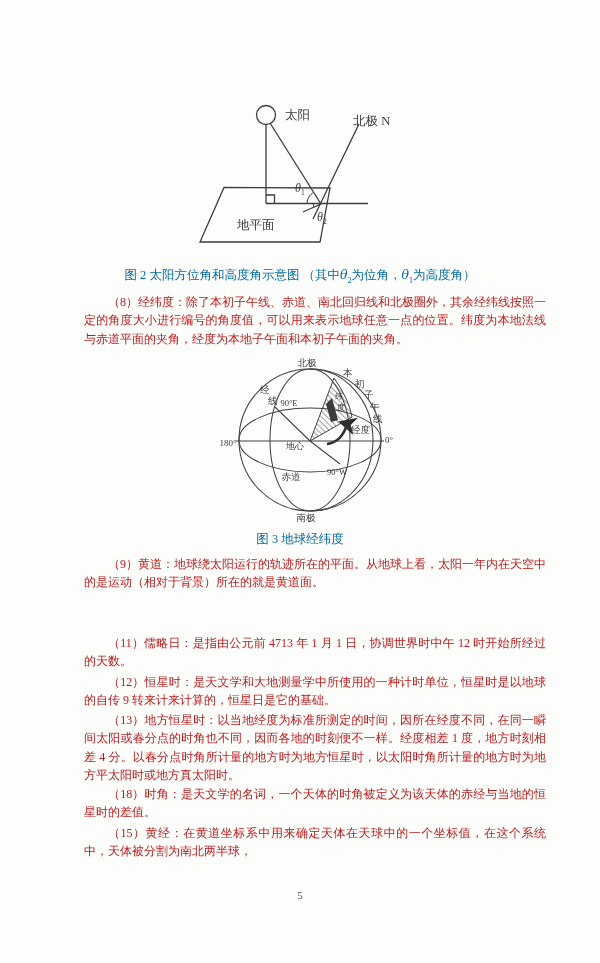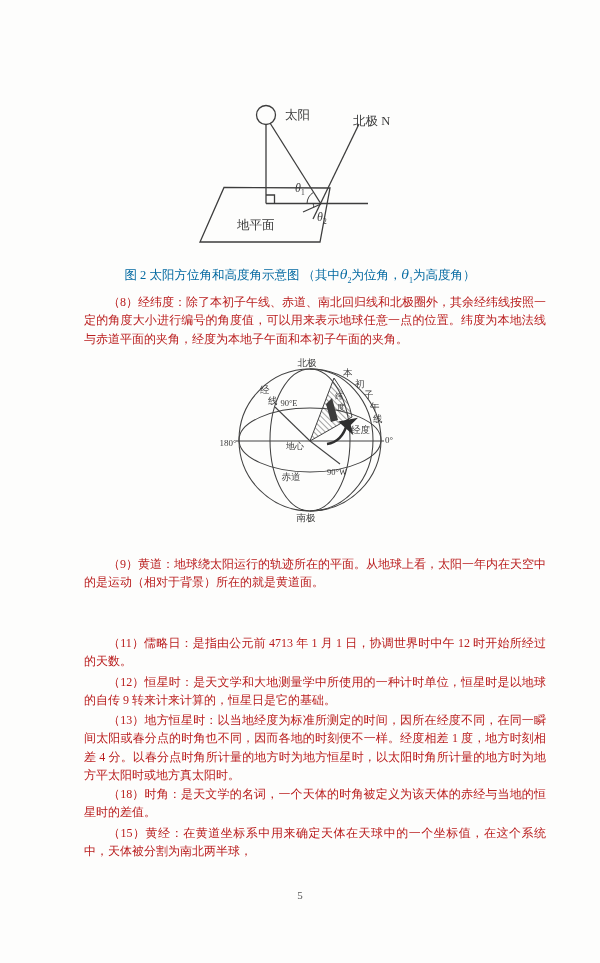--- a/index.html
+++ b/index.html
@@ -97,20 +97,21 @@
   <span class="glabel" style="left:343px;top:369px">本</span>
   <span class="glabel" style="left:355px;top:380px">初</span>
   <span class="glabel" style="left:364px;top:391px">子</span>
   <span class="glabel" style="left:370px;top:403px">午</span>
   <span class="glabel" style="left:373px;top:415px">线</span>
   <span class="glabel" style="left:260px;top:386px">经</span>
   <span class="glabel" style="left:268px;top:397px">线</span>
   <span class="glabel small" style="left:335px;top:393px">纬</span>
   <span class="glabel small" style="left:337px;top:404px">度</span>
 
+  <div class="caption" style="top:531px">图 3 地球经纬度</div>
 
   <div class="para" style="top:555px">（9）黄道：地球绕太阳运行的轨迹所在的平面。从地球上看，太阳一年内在天空中的是运动（相对于背景）所在的就是黄道面。</div>
   <div class="para" style="top:634px">（11）儒略日：是指由公元前 4713 年 1 月 1 日，协调世界时中午 12 时开始所经过的天数。</div>
   <div class="para" style="top:673px">（12）恒星时：是天文学和大地测量学中所使用的一种计时单位，恒星时是以地球的自传 9 转来计来计算的，恒星日是它的基础。</div>
   <div class="para" style="top:711px">（13）地方恒星时：以当地经度为标准所测定的时间，因所在经度不同，在同一瞬间太阳或春分点的时角也不同，因而各地的时刻便不一样。经度相差 1 度，地方时刻相差 4 分。以春分点时角所计量的地方时为地方恒星时，以太阳时角所计量的地方时为地方平太阳时或地方真太阳时。</div>
   <div class="para" style="top:785px">（18）时角：是天文学的名词，一个天体的时角被定义为该天体的赤经与当地的恒星时的差值。</div>
   <div class="para" style="top:824px">（15）黄经：在黄道坐标系中用来确定天体在天球中的一个坐标值，在这个系统中，天体被分割为南北两半球，</div>
 
   <div class="pagenum">5</div>
 

